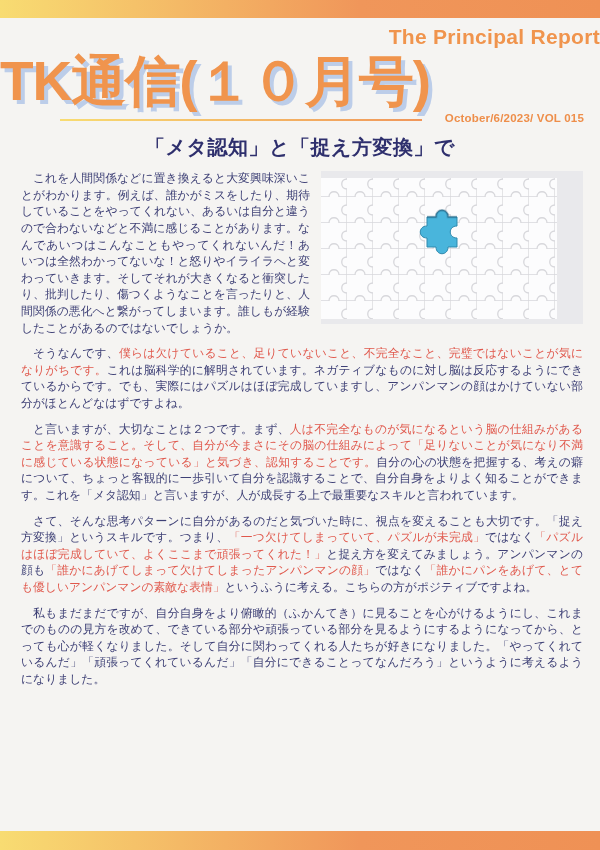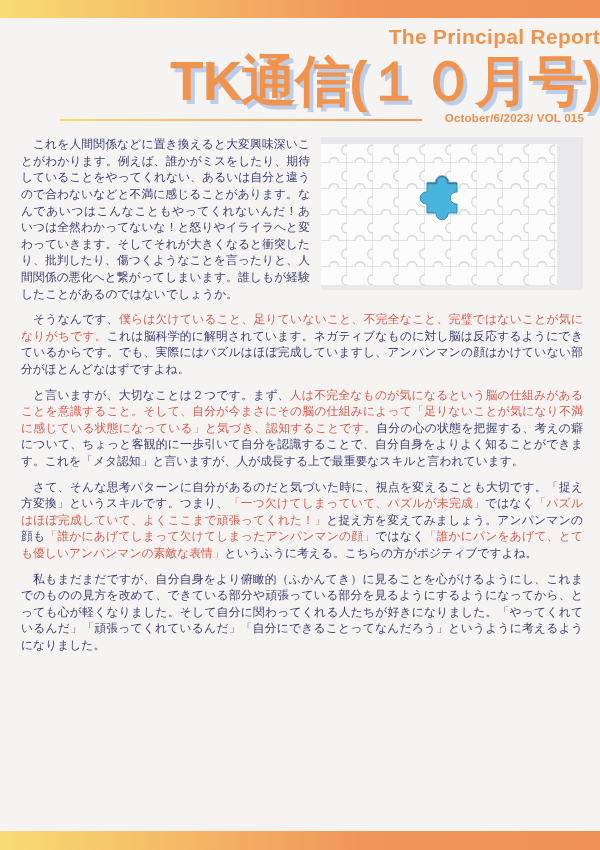--- a/index.html
+++ b/index.html
@@ -31,21 +31,21 @@
   .gradient-bar.bottom{bottom:0;height:19px;}
   .kicker{
     margin-top:25px;
     text-align:right;
     font-size:21px;font-weight:800;
     color:var(--accent);
     letter-spacing:.3px;
   }
   .page-title{
     margin-top:1px;
-    text-align:right;
+    text-align:left;
     font-size:55px;font-weight:800;
     line-height:1.15;
     color:var(--accent);
     text-shadow:4px 4px 0 var(--title-shadow);
     letter-spacing:-1px;
     white-space:nowrap;
   }
   .meta-row{
     position:relative;height:16px;margin-top:-2px;
   }
@@ -93,20 +93,21 @@
 
   <div class="kicker">The Principal Report</div>
 
   <div class="page-title">TK通信(１０月号)</div>
 
   <div class="meta-row">
     <div class="meta-rule"></div>
     <div class="meta-date">October/6/2023/ VOL 015</div>
   </div>
 
+  <div class="headline">「メタ認知」と「捉え方変換」で</div>
 
   <div class="article">
     <figure class="puzzle-figure">
       <svg width="262" height="153" viewBox="0 0 262 153">
         <defs>
           <pattern id="pz" width="26" height="26" patternUnits="userSpaceOnUse">
             <path d="M26,0 v8 c-7,0 -7,10 0,10 v8" fill="none" stroke="#d7d7db" stroke-width="1.3"></path>
             <path d="M0,26 h8 c0,-7 10,-7 10,0 h8" fill="none" stroke="#d7d7db" stroke-width="1.3"></path>
           </pattern>
         </defs>

